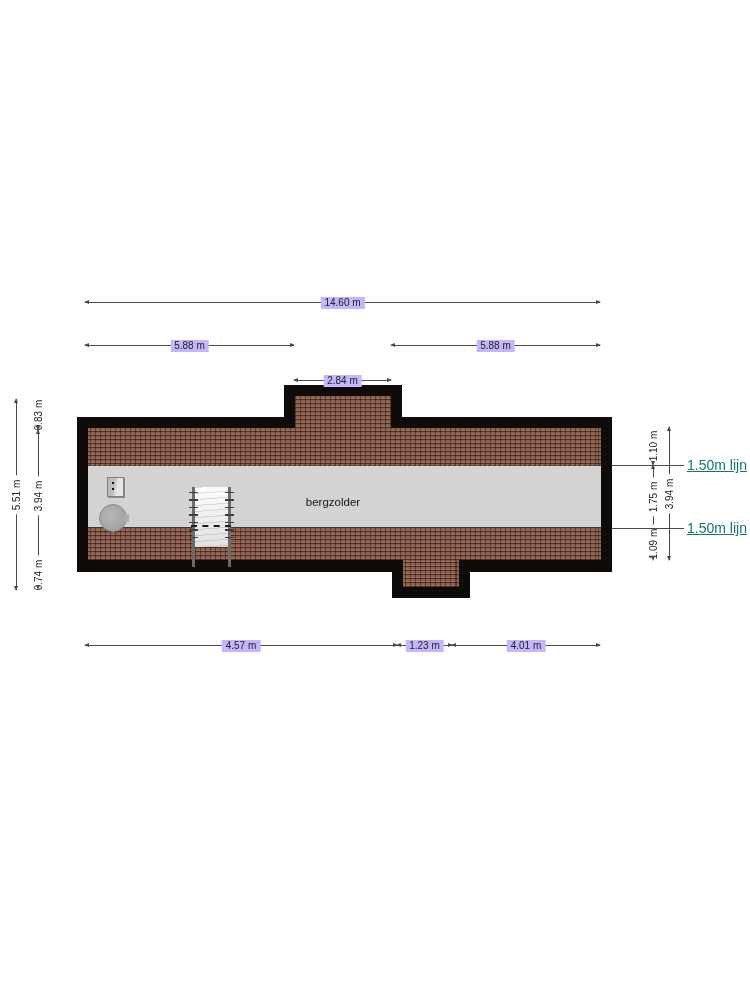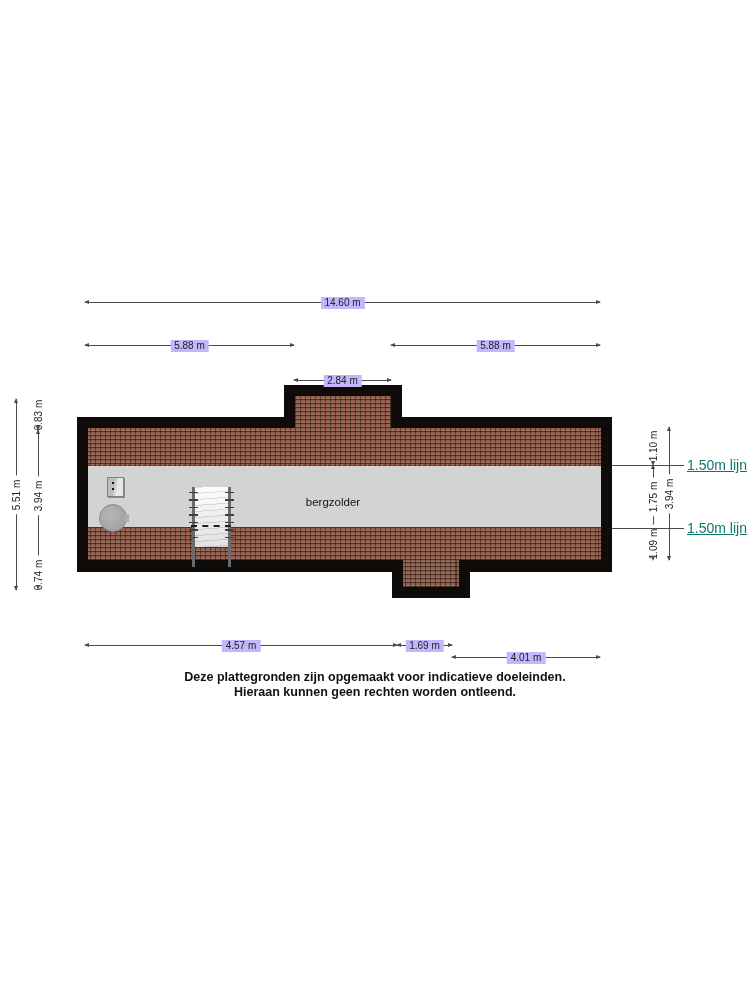--- a/index.html
+++ b/index.html
@@ -134,23 +134,23 @@
     <span class="lbl">2.84 m</span>
   </div>
   <div class="dim-h" style="left:391px;top:345px;width:209px;">
     <span class="lbl">5.88 m</span>
   </div>
 
   <div class="dim-h" style="left:85px;top:645px;width:312px;">
     <span class="lbl">4.57 m</span>
   </div>
   <div class="dim-h" style="left:397px;top:645px;width:55px;">
-    <span class="lbl">1.69 m</span>
+    <span class="lbl">1.23 m</span>
   </div>
-  <div class="dim-h" style="left:452px;top:645px;width:148px;margin-top:12px;">
+  <div class="dim-h" style="left:452px;top:645px;width:148px;">
     <span class="lbl">4.01 m</span>
   </div>
 
   <div class="dim-v" style="left:16px;top:399px;height:191px;">
     <span class="lbl">5.51 m</span>
   </div>
   <div class="dim-v" style="left:38px;top:399px;height:31px;">
     <span class="lbl">0.83 m</span>
   </div>
   <div class="dim-v" style="left:38px;top:430px;height:131px;">
@@ -171,18 +171,14 @@
   </div>
   <div class="dim-v" style="left:669px;top:427px;height:133px;">
     <span class="lbl">3.94 m</span>
   </div>
 
   <div class="callout-line" style="left:612px;top:465px;width:72px;"></div>
   <div class="callout-lbl" style="left:687px;top:458px;">1.50m lijn</div>
   <div class="callout-line" style="left:612px;top:528px;width:72px;"></div>
   <div class="callout-lbl" style="left:687px;top:521px;">1.50m lijn</div>
 
-  <div class="footer">
-    <div>Deze plattegronden zijn opgemaakt voor indicatieve doeleinden.</div>
-    <div>Hieraan kunnen geen rechten worden ontleend.</div>
-  </div>
 
 </div>
 
 </body></html>

